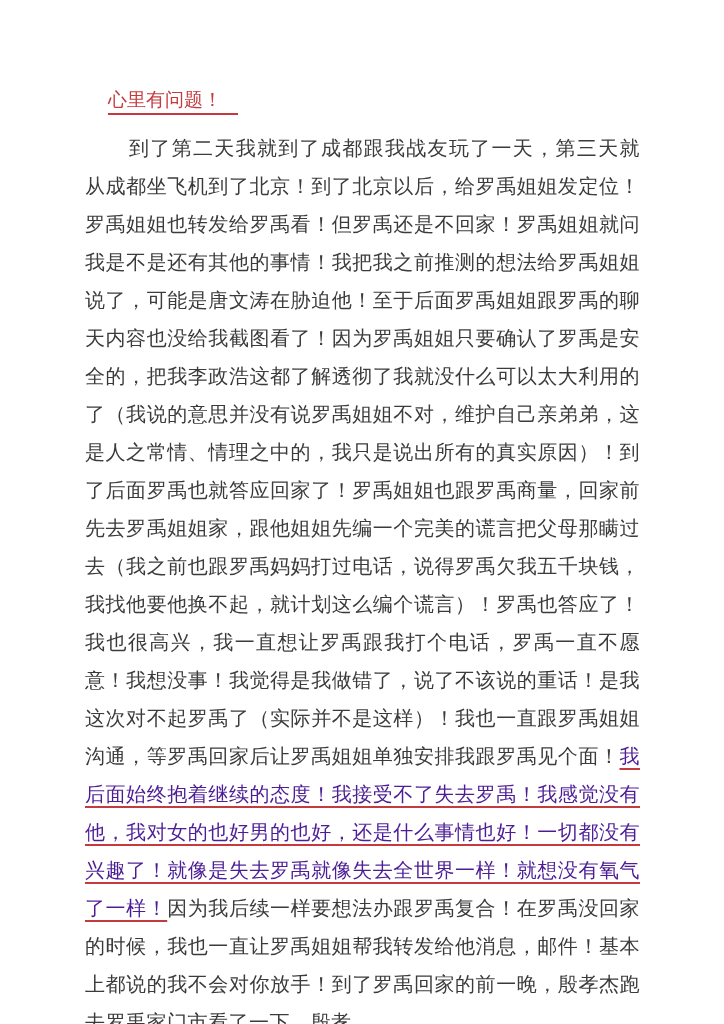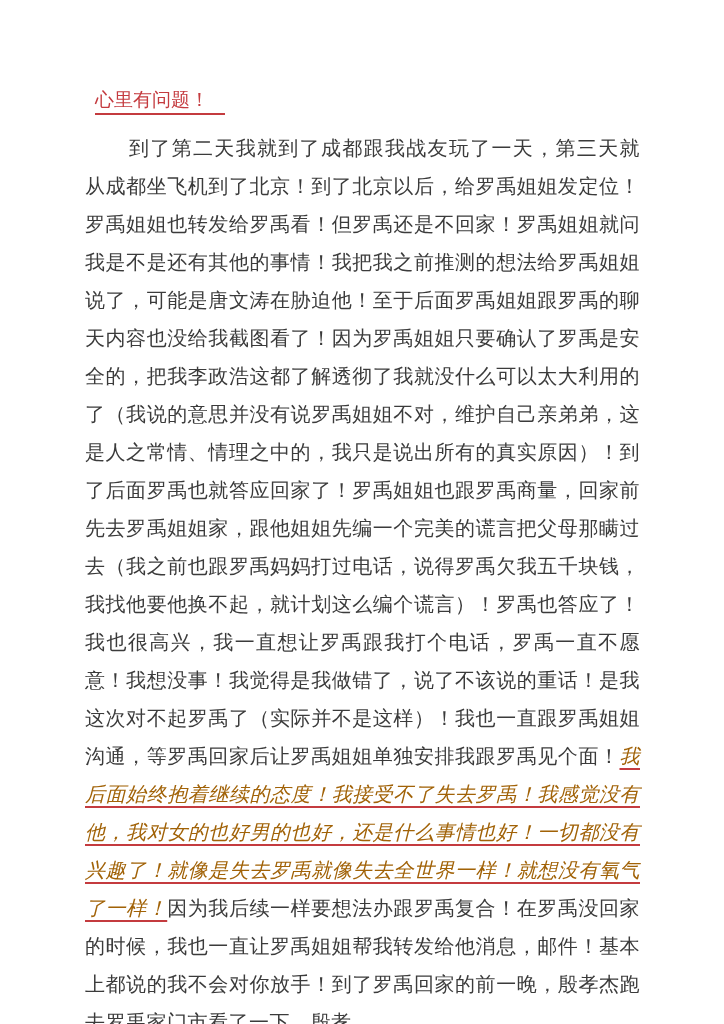--- a/index.html
+++ b/index.html
@@ -19,44 +19,43 @@
   }
   .heading-row {
     margin: 0;
   }
   .doc-heading {
     display: inline-block;
     font-size: 19px;
     line-height: 23px;
     font-weight: 400;
     color: #c43b3f;
-    margin-left: 10px;
+    margin-left: 23px;
     padding: 0 16px 2px 0;
     border-bottom: 2px solid #c43b3f;
   }
   .doc-paragraph {
     margin: 14px 0 0 0;
     font-size: 20px;
     line-height: 38px;
     color: #3b3b3b;
     text-align: justify;
     text-align-last: left;
     text-indent: 2.2em;
     letter-spacing: 0.5px;
   }
   .seg-normal {
     color: #3b3b3b;
   }
   .seg-red {
-    color: #a16207;
+    color: #4c1d95;
     text-decoration: underline;
     text-decoration-color: #c43b3f;
     text-decoration-thickness: 2px;
     text-underline-offset: 5px;
-    font-style: italic;
   }
 </style>
 </head>
 <body>
 
 <div class="page">
   <div class="heading-row">
     <span class="doc-heading">心里有问题！</span>
   </div>
   <p class="doc-paragraph"><span class="seg-normal">到了第二天我就到了成都跟我战友玩了一天，第三天就从成都坐飞机到了北京！到了北京以后，给罗禹姐姐发定位！罗禹姐姐也转发给罗禹看！但罗禹还是不回家！罗禹姐姐就问我是不是还有其他的事情！我把我之前推测的想法给罗禹姐姐说了，可能是唐文涛在胁迫他！至于后面罗禹姐姐跟罗禹的聊天内容也没给我截图看了！因为罗禹姐姐只要确认了罗禹是安全的，把我李政浩这都了解透彻了我就没什么可以太大利用的了（我说的意思并没有说罗禹姐姐不对，维护自己亲弟弟，这是人之常情、情理之中的，我只是说出所有的真实原因）！到了后面罗禹也就答应回家了！罗禹姐姐也跟罗禹商量，回家前先去罗禹姐姐家，跟他姐姐先编一个完美的谎言把父母那瞒过去（我之前也跟罗禹妈妈打过电话，说得罗禹欠我五千块钱，我找他要他换不起，就计划这么编个谎言）！罗禹也答应了！我也很高兴，我一直想让罗禹跟我打个电话，罗禹一直不愿意！我想没事！我觉得是我做错了，说了不该说的重话！是我这次对不起罗禹了（实际并不是这样）！我也一直跟罗禹姐姐沟通，等罗禹回家后让罗禹姐姐单独安排我跟罗禹见个面！</span><span class="seg-red">我后面始终抱着继续的态度！我接受不了失去罗禹！我感觉没有他，我对女的也好男的也好，还是什么事情也好！一切都没有兴趣了！就像是失去罗禹就像失去全世界一样！就想没有氧气了一样！</span><span class="seg-normal">因为我后续一样要想法办跟罗禹复合！在罗禹没回家的时候，我也一直让罗禹姐姐帮我转发给他消息，邮件！基本上都说的我不会对你放手！到了罗禹回家的前一晚，殷孝杰跑去罗禹家门市看了一下，殷孝</span></p>

